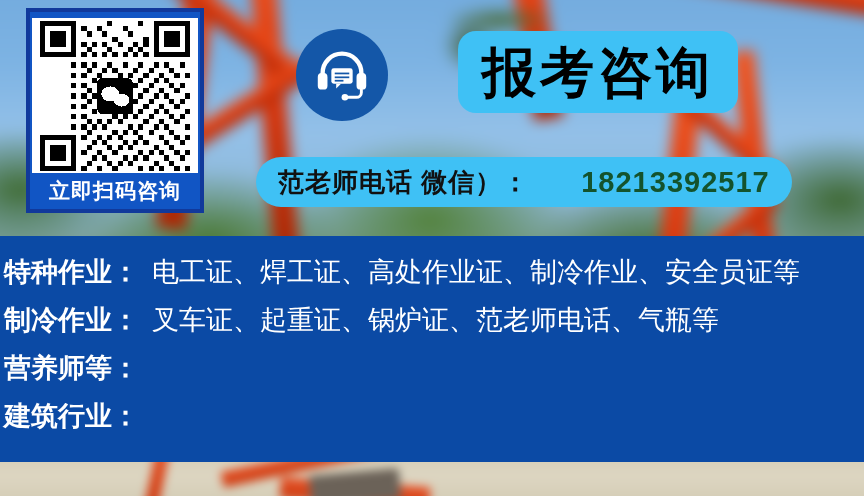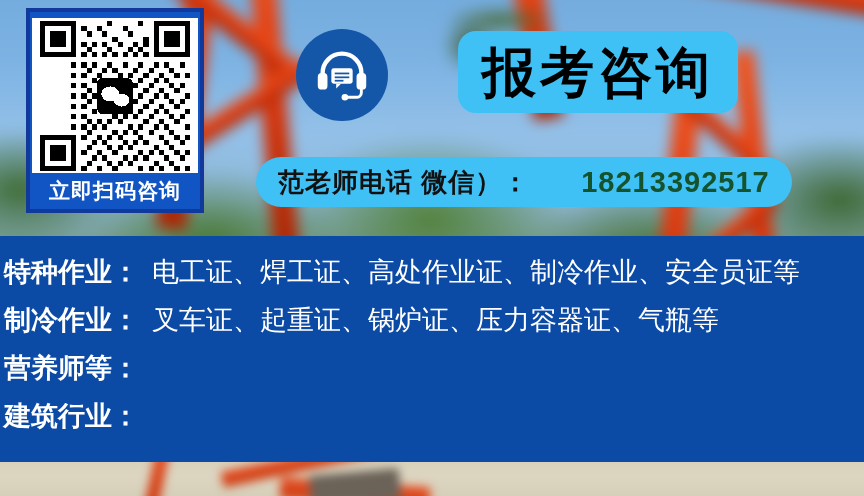--- a/index.html
+++ b/index.html
@@ -468,21 +468,21 @@
     <span class="num">18213392517</span>
   </div>
 
   <div class="info-panel">
     <div class="info-row">
       <span class="info-cat">特种作业：</span>
       <span class="info-val">电工证、焊工证、高处作业证、制冷作业、安全员证等</span>
     </div>
     <div class="info-row">
       <span class="info-cat">制冷作业：</span>
-      <span class="info-val">叉车证、起重证、锅炉证、压力容器证、气瓶等</span>
+      <span class="info-val">叉车证、起重证、锅炉证、范老师电话、气瓶等</span>
     </div>
     <div class="info-row">
       <span class="info-cat">营养师等：</span>
     </div>
     <div class="info-row">
       <span class="info-cat">建筑行业：</span>
     </div>
   </div>
 
   <div class="bottom-strip">

